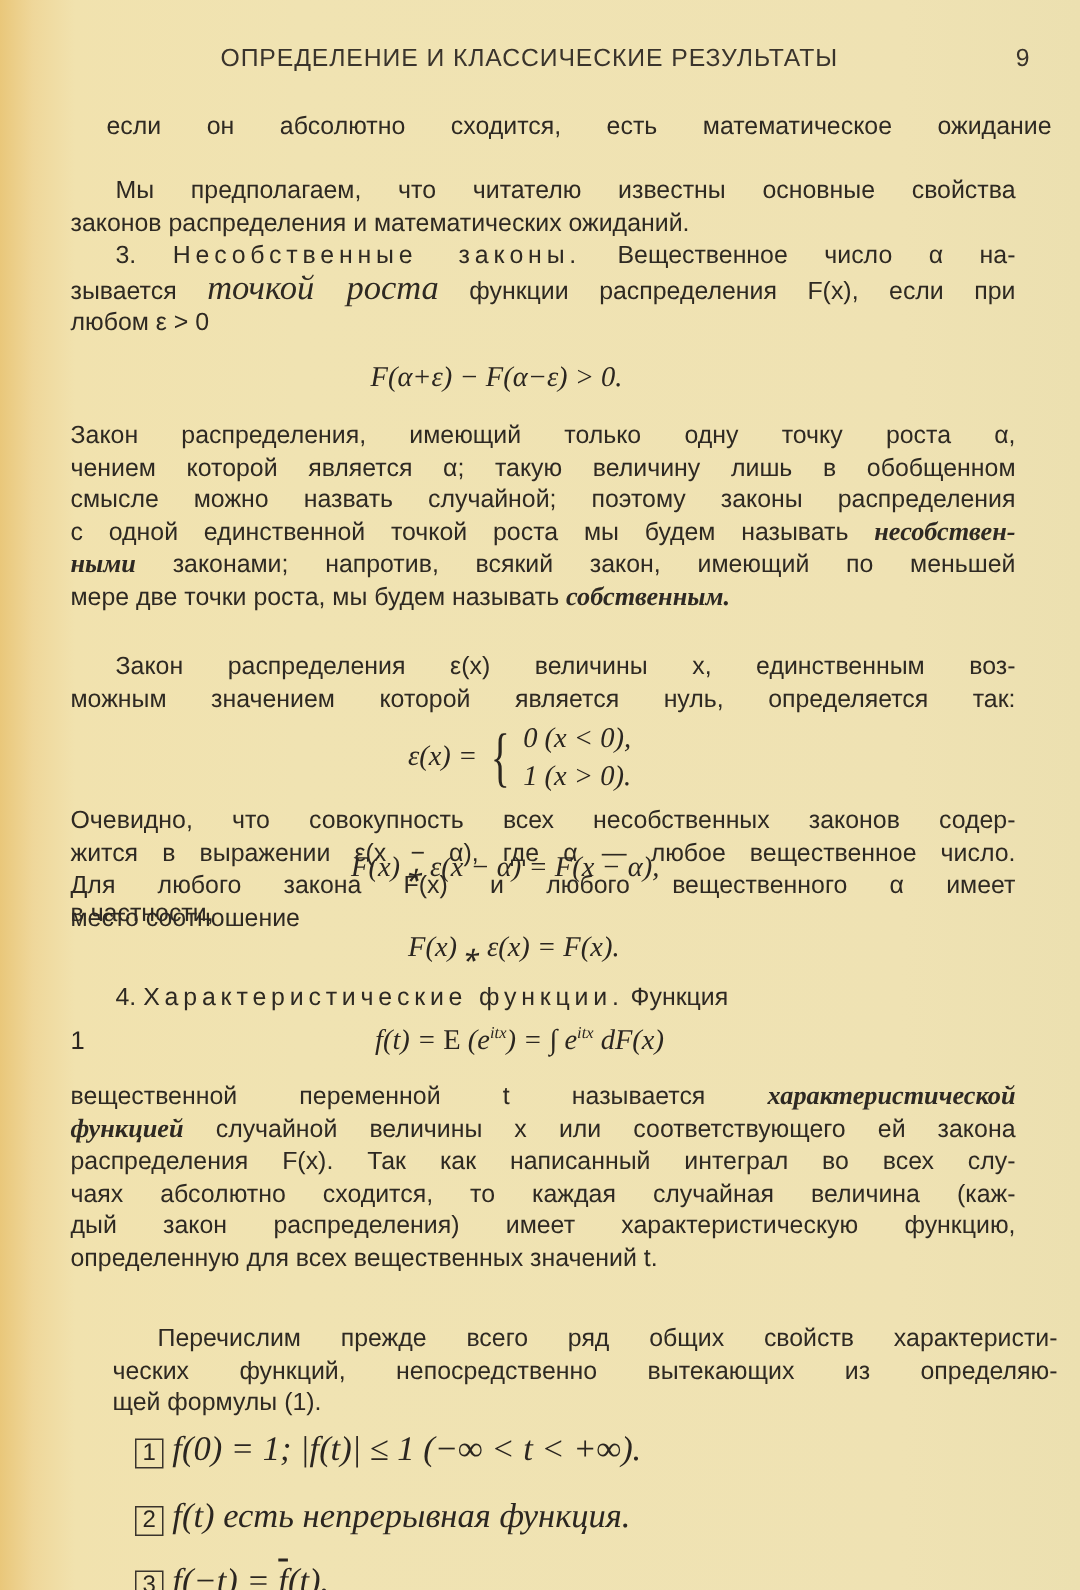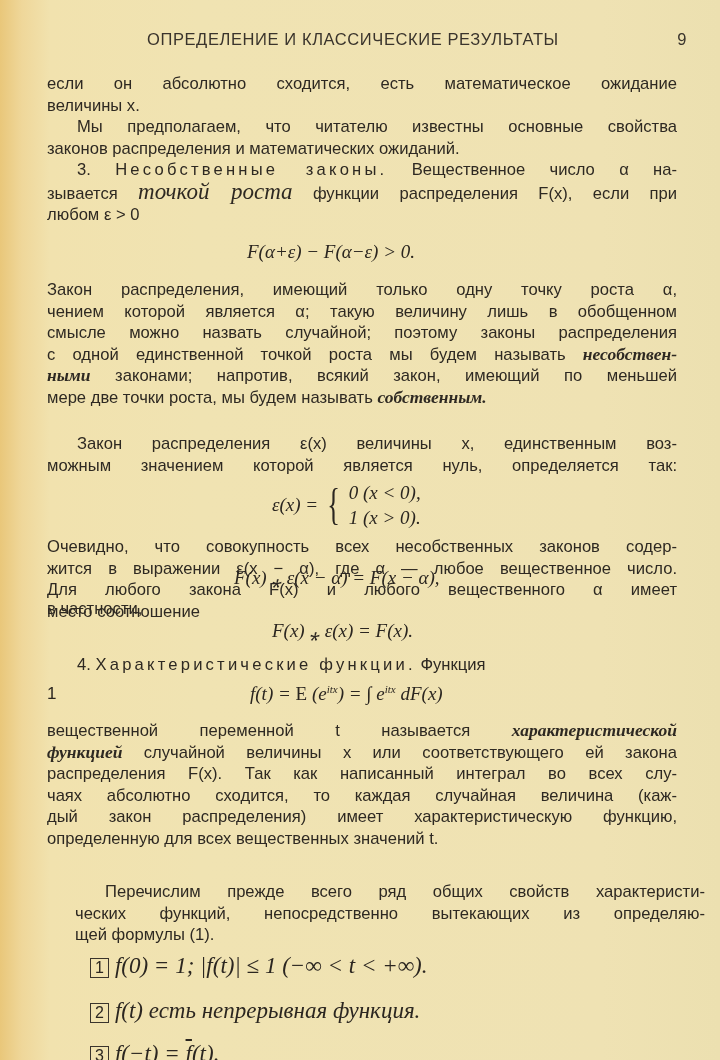--- a/index.html
+++ b/index.html
@@ -48,23 +48,22 @@
 </head>
 <body>
 
 <div class="page">
 
   <div class="header">
     <span>ОПРЕДЕЛЕНИЕ И КЛАССИЧЕСКИЕ РЕЗУЛЬТАТЫ</span>
     <span class="num">9</span>
   </div>
 
-  <div class="text" style="top:73px;">
+  <div class="text" style="top:73px;margin-left:24px;">
     <span class="line">если он абсолютно сходится, есть математическое ожидание</span>
-    <span class="line last">величины x.</span>
   </div>
 
   <div class="text" style="top:116px;">
     <span class="line indent">Мы предполагаем, что читателю известны основные свойства</span>
     <span class="line last">законов распределения и математических ожиданий.</span>
   </div>
 
   <div class="text" style="top:159px;">
     <span class="line indent"><span>3.</span> <span class="spaced">Несобственные законы.</span> <span>Вещественное число α на-</span></span>
     <span class="line"><span>зывается</span> <span class="it">точкой роста</span> <span>функции распределения F(x), если при</span></span>

